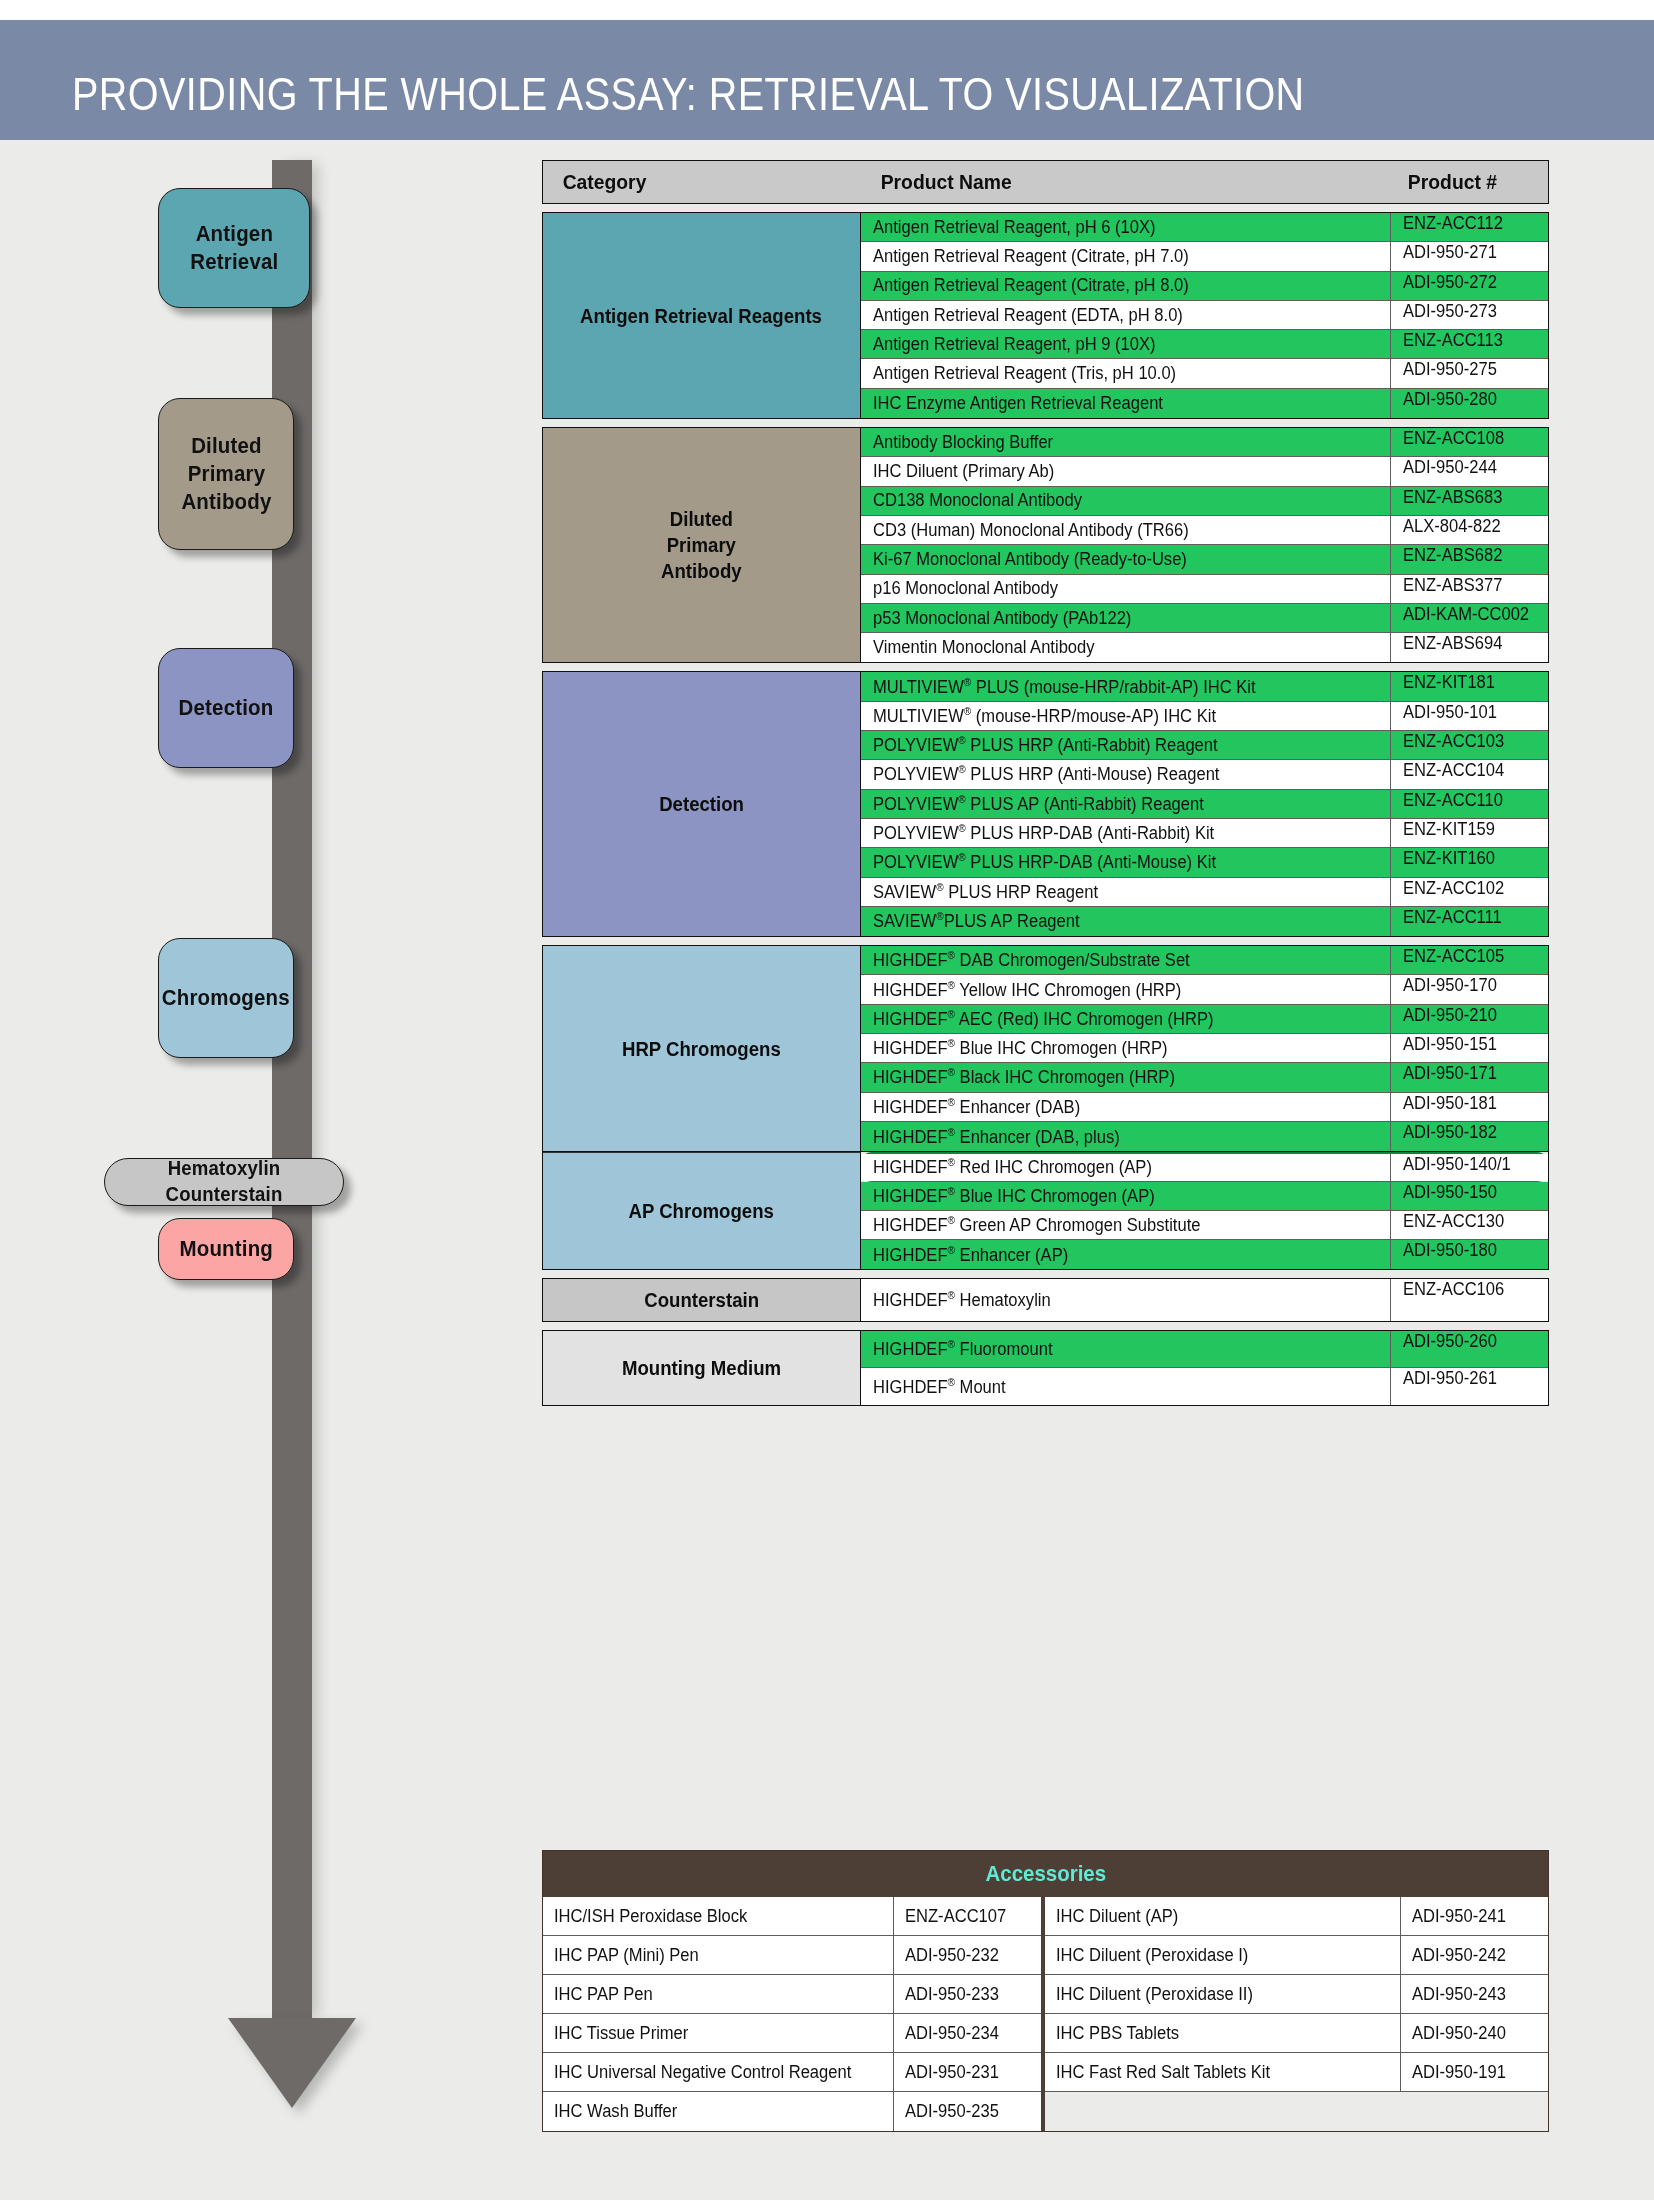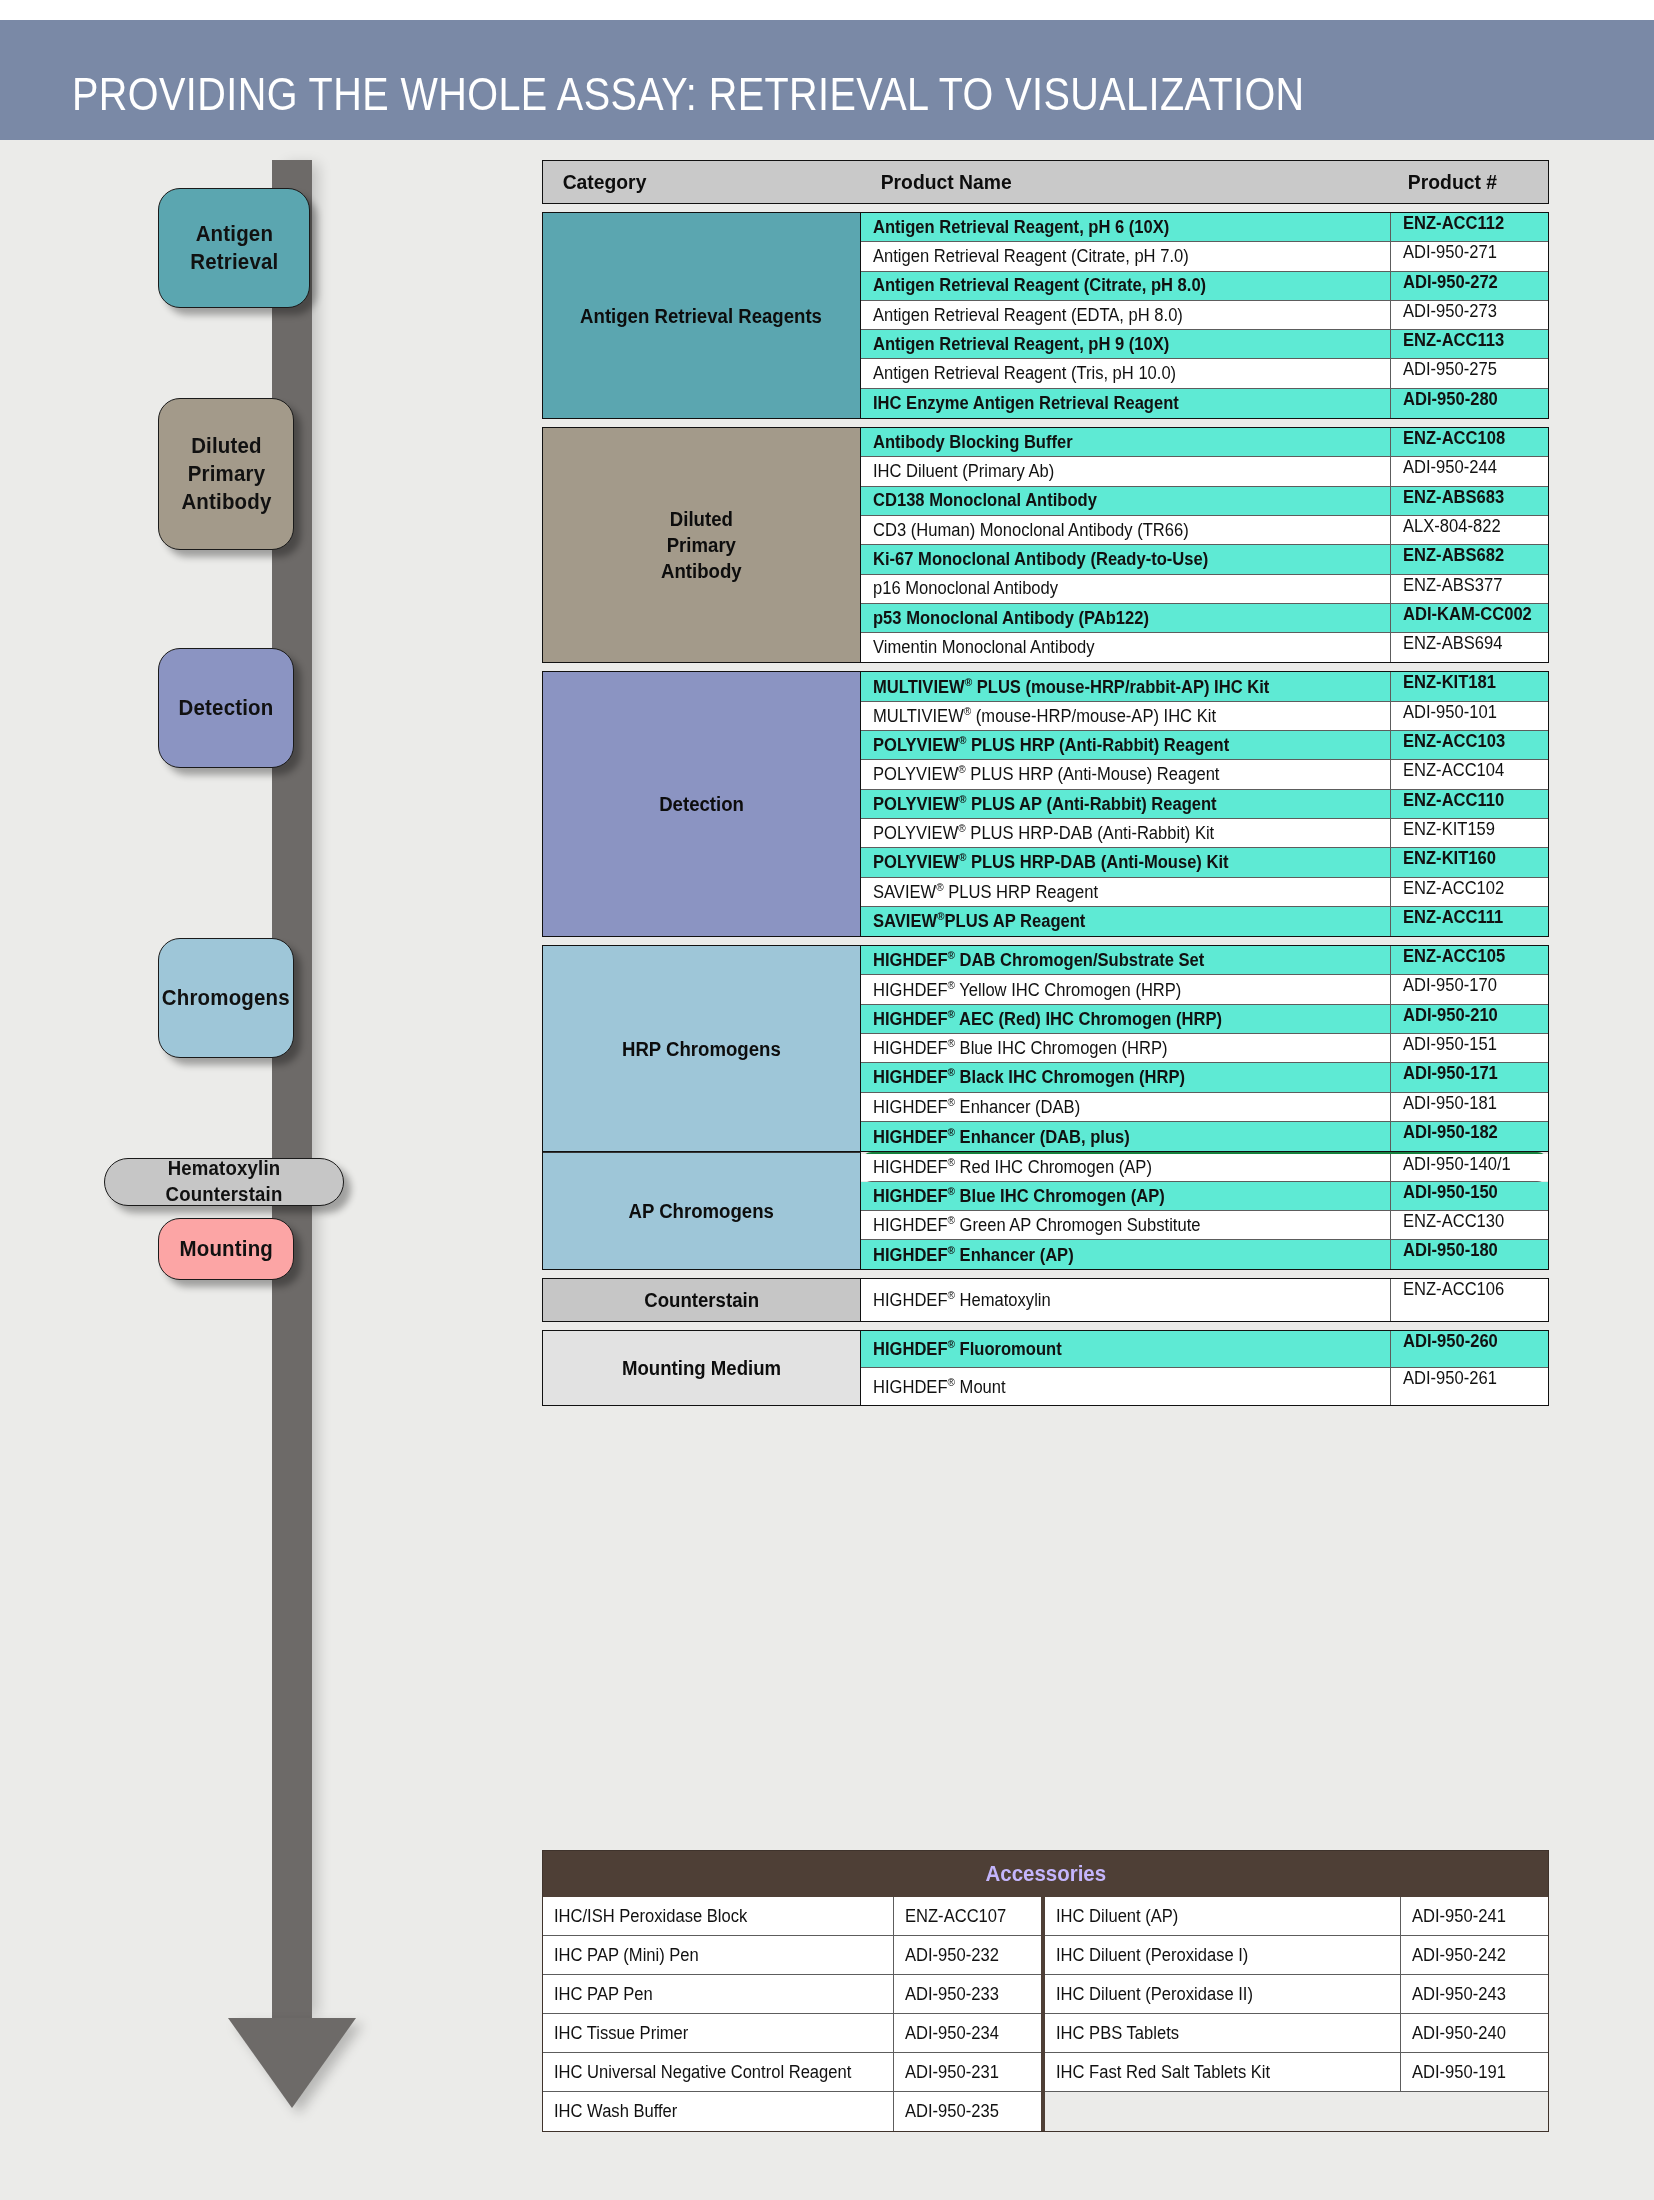--- a/index.html
+++ b/index.html
@@ -117,33 +117,33 @@
   }
   .prow .pnum {
     width: 158px;
     display: flex; align-items: flex-start;
     padding-left: 12px;
     font-size: 18px; color: #111111;
     border-left: 1px solid #5d5d5d;
     white-space: nowrap;
   }
   .prow .pname span, .prow .pnum span { display:block; transform: scaleX(0.92); transform-origin: left center; }
-  .prow.alt .pname, .prow.alt .pnum { background: #5eead4; font-weight: bold; }
+  .prow.alt .pname, .prow.alt .pnum { background: #22c55e; }
   .prow.plain .pname, .prow.plain .pnum { background: #ffffff; }
   sup.reg { font-size: 11px; vertical-align: super; }
 
   
   .acc {
     position: absolute; left: 542px; top: 1850px; width: 1007px;
     border: 1.5px solid #3f332c;
   }
   .acc-head {
     height: 46px; background: #4e3f36;
     display: flex; align-items: center; justify-content: center;
-    color: #c4b5fd; font-weight: bold; font-size: 22px;
+    color: #5eead4; font-weight: bold; font-size: 22px;
   }
   .acc-head span { display:block; transform: scaleX(0.93); }
   .acc-body { display: flex; }
   .acc-col { display: flex; flex-direction: column; }
   .acc-col.left  { width: 502px; border-right: 4px solid #4e3f36; }
   .acc-col.right { flex: 1; }
   .acc-row {
     display: flex; height: 39px;
     border-bottom: 1px solid #5d5d5d;
     background: #ffffff;

